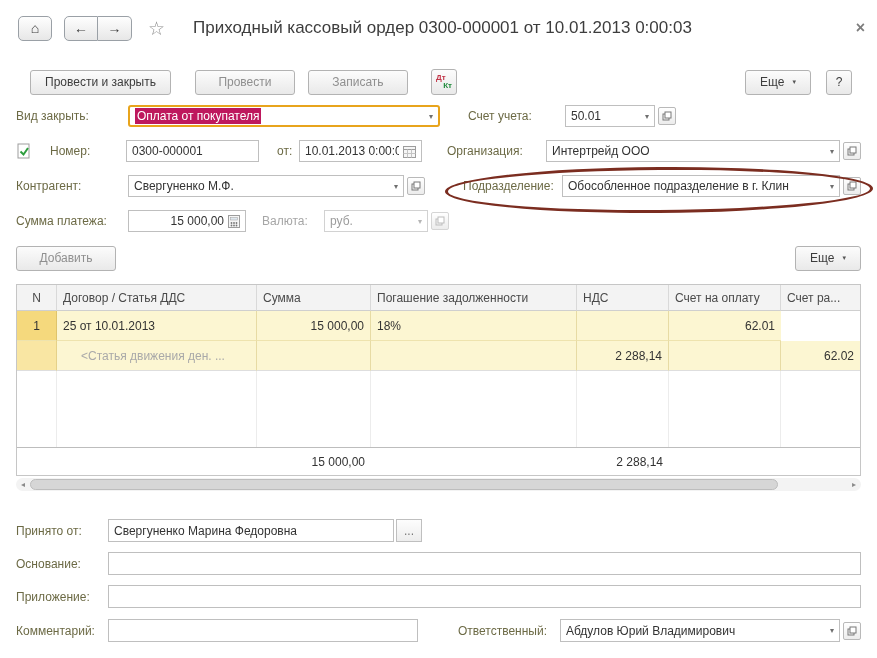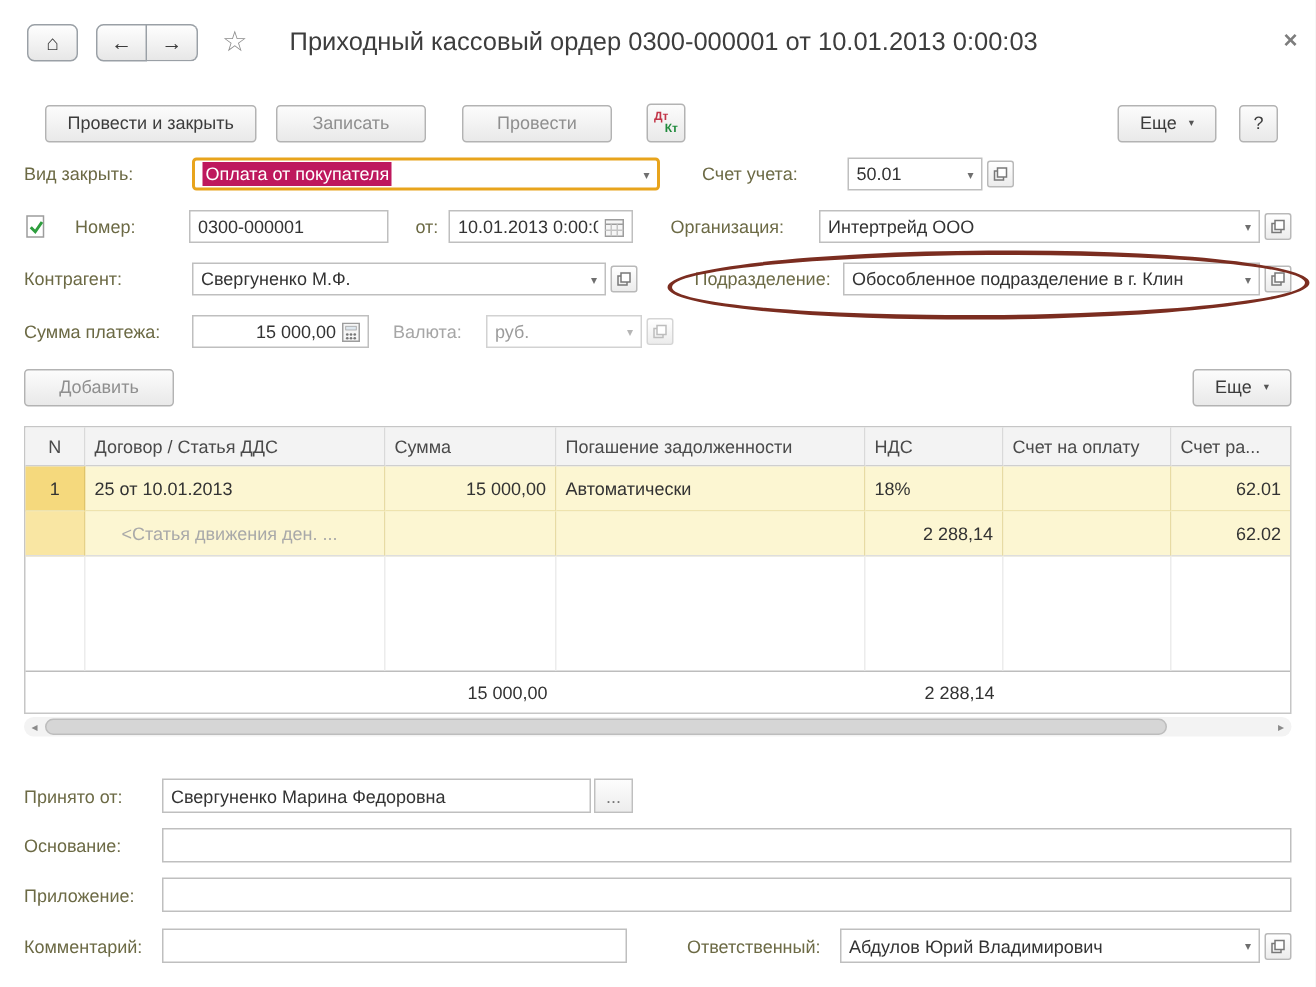--- a/index.html
+++ b/index.html
@@ -101,22 +101,22 @@
         <span>→</span>
       </div>
     </div>
     <span class="star" style="margin-left:16px;">☆</span>
     <span class="wtitle" style="margin-left:28px;">Приходный кассовый ордер 0300-000001 от 10.01.2013 0:00:03</span>
     <span class="close-x" style="margin-left:auto;">×</span>
   </div>
 
   <div class="abs" style="left:30px; top:69px; right:25px; height:26px;">
     <button class="btn">Провести и закрыть</button>
+    <button class="btn dim" style="margin-left:24px; width:100px;">Провести</button>
     <button class="btn dim" style="margin-left:13px; width:100px;">Записать</button>
-    <button class="btn dim" style="margin-left:24px; width:100px;">Провести</button>
     <button class="btn dtkt" style="margin-left:23px;">
       <span class="dt">Дт</span>
       <span class="kt">Кт</span>
     </button>
     <button class="btn" style="margin-left:auto;">
       <span>Еще</span>
       <span class="dd">▾</span>
     </button>
     <button class="btn sqbtn" style="margin-left:15px;">?</button>
   </div>
@@ -250,21 +250,20 @@
       <div class="th">Погашение задолженности</div>
       <div class="th">НДС</div>
       <div class="th">Счет на оплату</div>
       <div class="th">Счет ра...</div>
     </div>
 
     <div class="grid trow l1">
       <div class="td c ncell">1</div>
       <div class="td">25 от 10.01.2013</div>
       <div class="td r">15 000,00</div>
-      <div class="td">Автоматически</div>
       <div class="td">18%</div>
       <div class="td"></div>
       <div class="td r">62.01</div>
     </div>
 
     <div class="grid trow l2">
       <div class="td ncell2"></div>
       <div class="td ph">&lt;Статья движения ден. ...</div>
       <div class="td"></div>
       <div class="td"></div>

